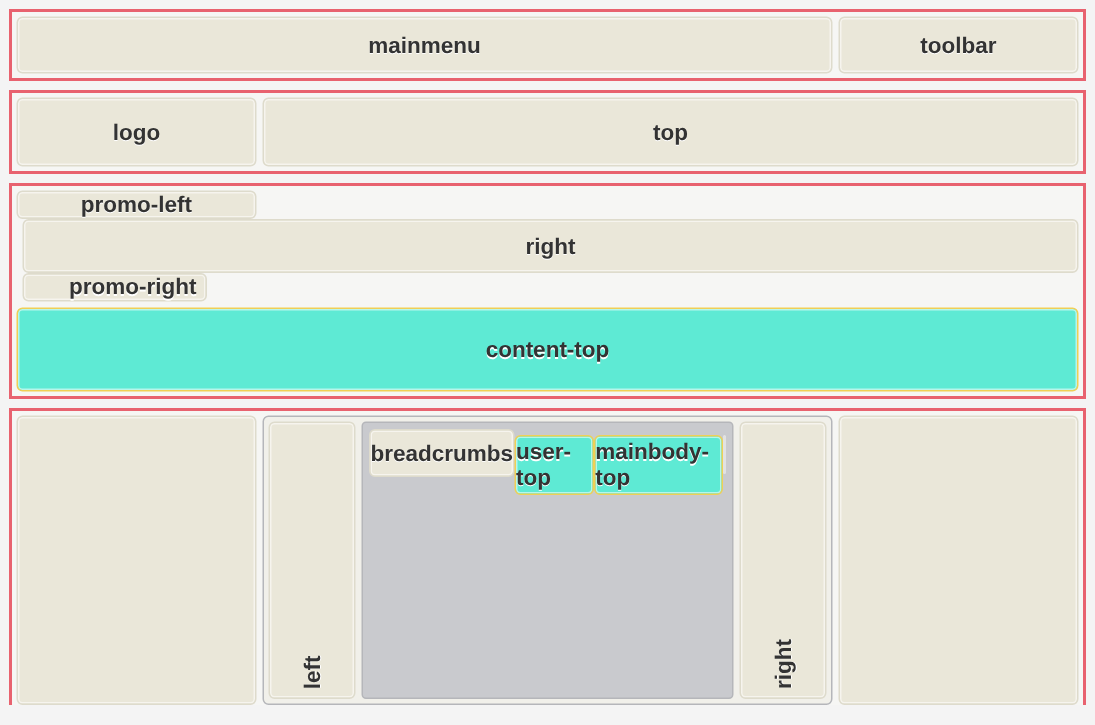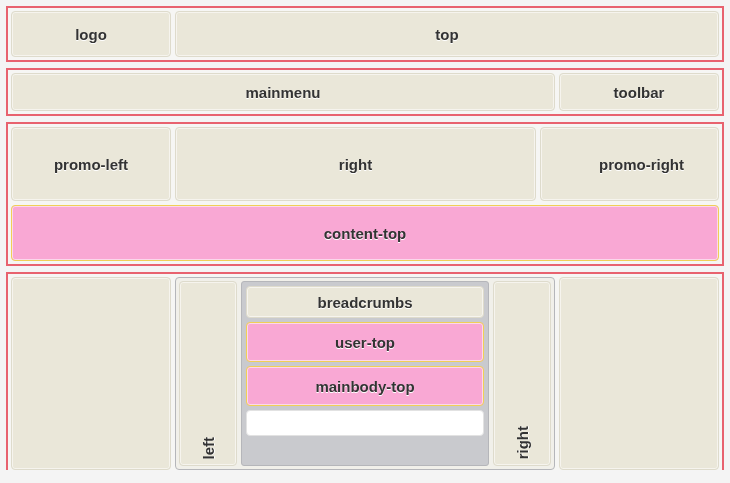--- a/index.html
+++ b/index.html
@@ -50,44 +50,44 @@
     justify-content: center;
     color: #333333;
     font-size: 15px;
     font-weight: bold;
     text-shadow: 0 1px 0 #ffffff;
     box-shadow: inset 0 0 0 1px rgba(255,255,255,0.55);
   }
   .block + .block { margin-left: 4px; }
 
   .block.yellow {
-    background: #f9a8d4;
+    background: #5eead4;
     border: 1px solid #f0cf56;
   }
   .block.white {
     background: #ffffff;
     border: 1px solid #e2e2e2;
   }
 
   
   .h-top    { height: 46px; }
   .h-menu   { height: 38px; }
-  .h-promo  { height: 74px; }
+  .h-promo  { height: 74px; flex-direction: column; }
   .h-ctop   { height: 56px; }
   .h-crumb  { height: 32px; }
   .h-utop   { height: 40px; }
   .h-users  { height: 40px; }
   .h-mbtop  { height: 40px; justify-content: center; }
   .h-white  { height: 26px; }
 
   .w-logo   { width: 160px; flex: none; }
   .f-1      { flex: 1 1 auto; }
   .w-toolbar{ width: 160px; flex: none; }
   .w-promo-l{ width: 160px; flex: none; }
-  .w-promo-r{ width: 179px; flex: none; padding-left: 24px; }
+  .w-promo-r{ width: 123px; flex: none; padding-left: 24px; }
 
   
   .bottom-inner {
     display: flex;
     height: 100%;
     box-sizing: border-box;
   }
   .col-side {
     width: 160px;
     flex: none;
@@ -132,50 +132,50 @@
   }
   .col-center {
     flex: 1 1 auto;
     margin: 0 4px;
     background: #c9cace;
     border: 1px solid #b5b6ba;
     border-radius: 3px;
     box-sizing: border-box;
     padding: 4px;
     display: flex;
-    flex-direction: column;
+    flex-direction: row;
     overflow: hidden;
   }
   .col-center .row + .row { margin-top: 4px; }
 
   .bottom-section {
     border: 2px solid #e8626f;
     border-bottom: none;
     background: #f6f6f4;
     box-sizing: border-box;
     padding: 3px 3px 0 3px;
     height: 198px;
   }
 </style>
 </head>
 <body>
 
 <div class="page">
 
   <div class="section">
+    <div class="row h-menu">
+      <div class="block f-1">mainmenu</div>
+      <div class="block w-toolbar">toolbar</div>
+    </div>
+  </div>
+
+  <div class="section">
     <div class="row h-top">
       <div class="block w-logo">logo</div>
       <div class="block f-1">top</div>
-    </div>
-  </div>
-
-  <div class="section">
-    <div class="row h-menu">
-      <div class="block f-1">mainmenu</div>
-      <div class="block w-toolbar">toolbar</div>
     </div>
   </div>
 
   <div class="section">
     <div class="row h-promo">
       <div class="block w-promo-l">promo-left</div>
       <div class="block f-1">right</div>
       <div class="block w-promo-r">promo-right</div>
     </div>
     <div class="row h-ctop">

